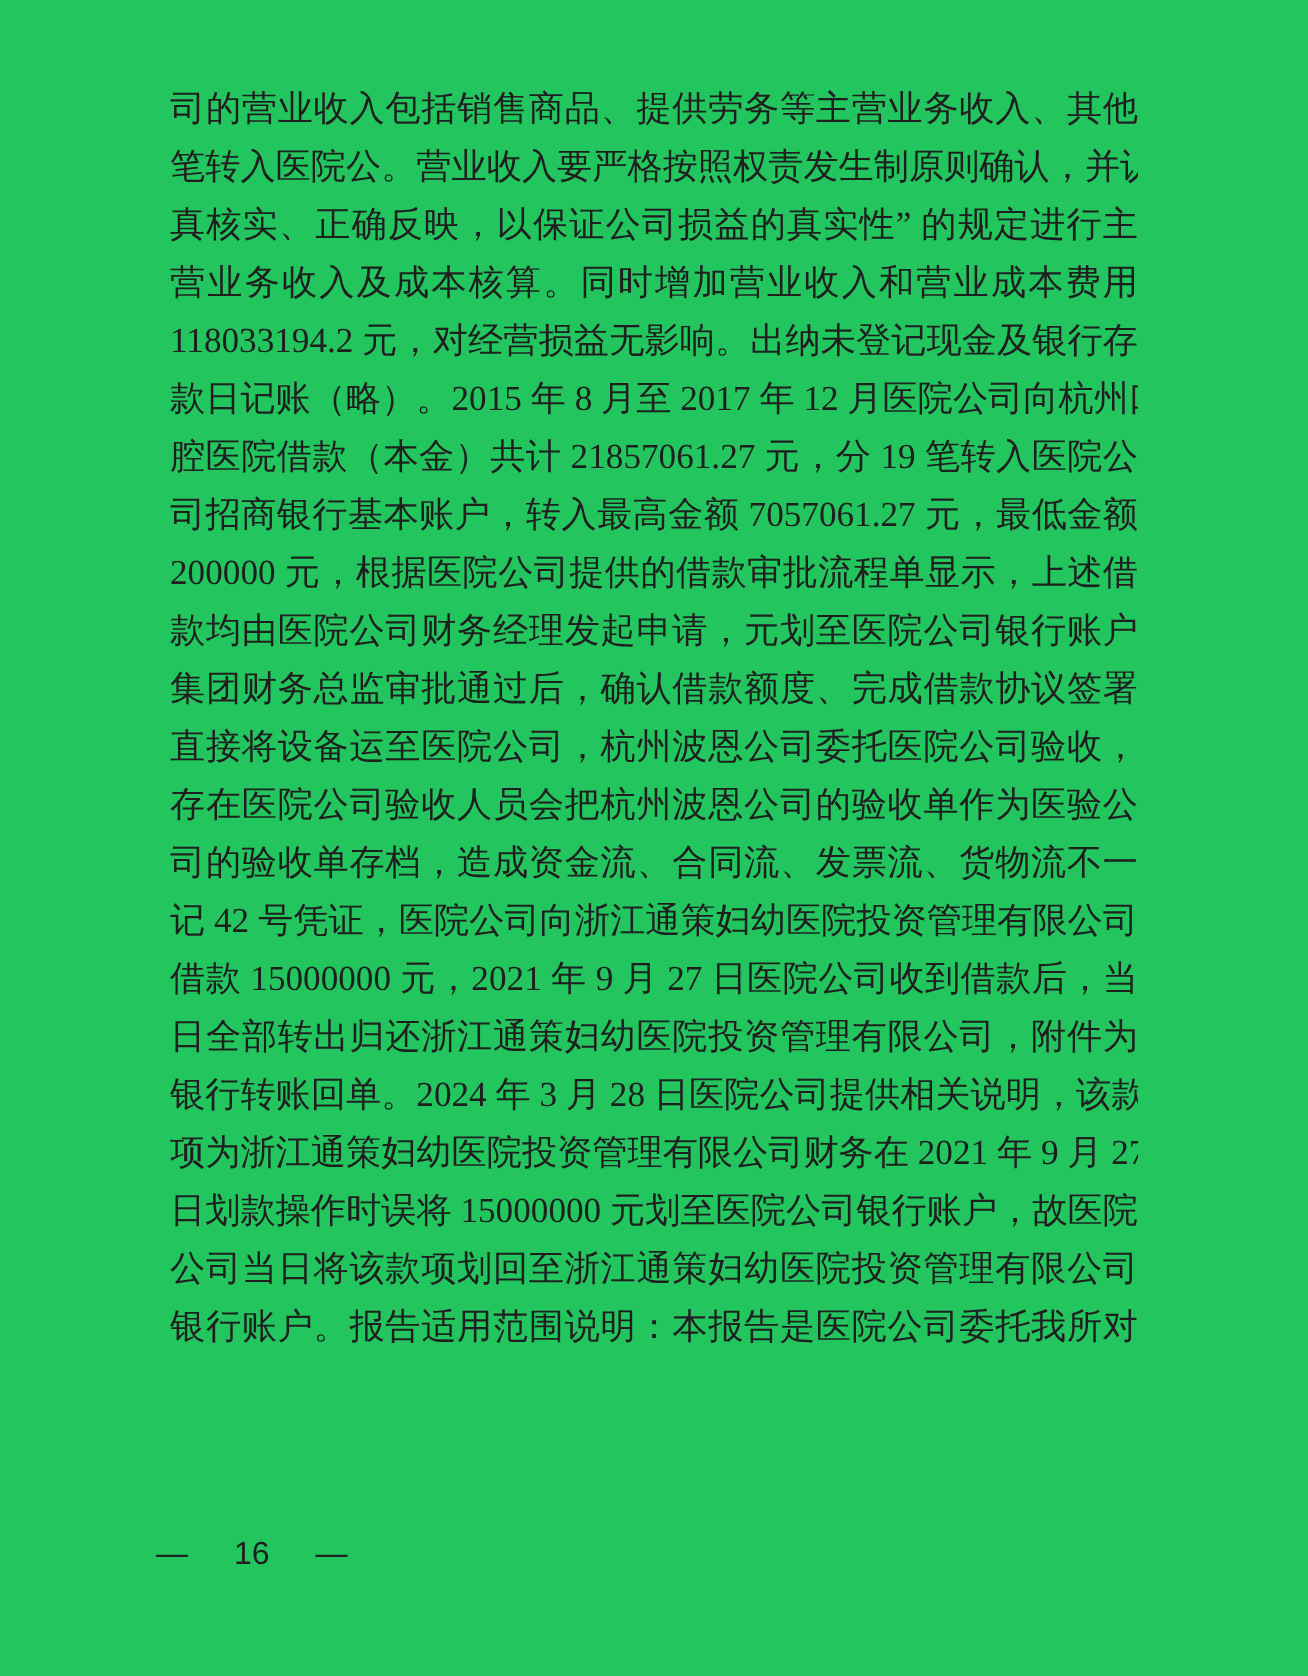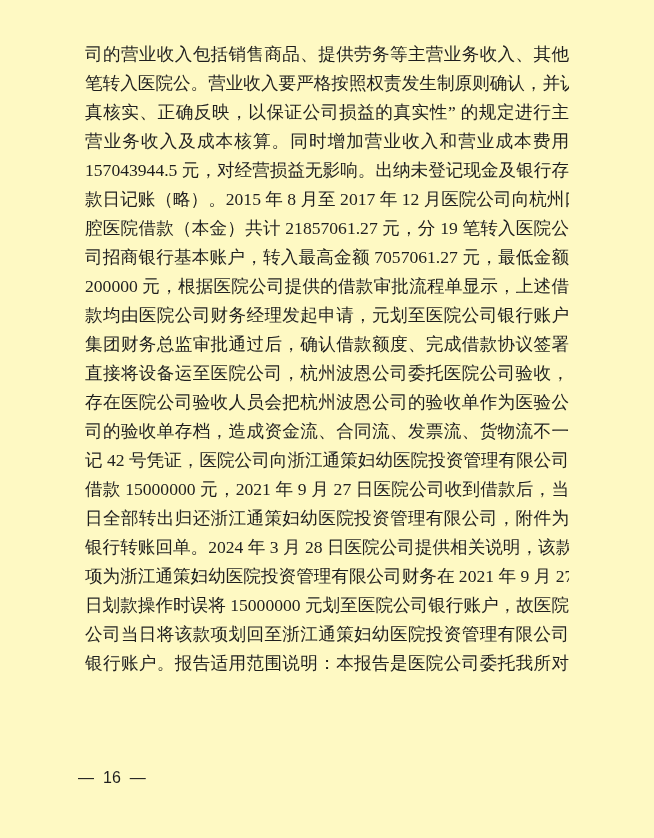--- a/index.html
+++ b/index.html
@@ -4,21 +4,21 @@
 <style>
   html, body {
     margin: 0;
     padding: 0;
     background: #ffffff;
   }
   .page {
     position: relative;
     width: 654px;
     height: 838px;
-    background: #fef9c3;
+    background: #22c55e;
     overflow: hidden;
     font-family: "Liberation Serif", "DejaVu Serif", serif;
   }
   .text-block {
     position: absolute;
     left: 85px;
     top: 40px;
     width: 484px;
     color: #1f1f1f;
     font-size: 17.6px;
@@ -39,33 +39,33 @@
     top: 768px;
     color: #1f1f1f;
     font-family: "Liberation Sans", "DejaVu Sans", sans-serif;
     font-size: 16px;
     line-height: 20px;
   }
   .footer span {
     display: inline-block;
   }
   .footer .page-number {
-    margin: 0 9px;
+    margin: 0 23px;
   }
 </style>
 </head>
 <body>
 
 <div class="page">
   <div class="text-block">
     <span class="text-line">司的营业收入包括销售商品、提供劳务等主营业务收入、其他</span>
     <span class="text-line">笔转入医院公。营业收入要严格按照权责发生制原则确认，并认</span>
     <span class="text-line">真核实、正确反映，以保证公司损益的真实性” 的规定进行主</span>
     <span class="text-line">营业务收入及成本核算。同时增加营业收入和营业成本费用</span>
-    <span class="text-line">157043944.5 元，对经营损益无影响。出纳未登记现金及银行存</span>
+    <span class="text-line">118033194.2 元，对经营损益无影响。出纳未登记现金及银行存</span>
     <span class="text-line">款日记账（略）。2015 年 8 月至 2017 年 12 月医院公司向杭州口</span>
     <span class="text-line">腔医院借款（本金）共计 21857061.27 元，分 19 笔转入医院公</span>
     <span class="text-line">司招商银行基本账户，转入最高金额 7057061.27 元，最低金额</span>
     <span class="text-line">200000 元，根据医院公司提供的借款审批流程单显示，上述借</span>
     <span class="text-line">款均由医院公司财务经理发起申请，元划至医院公司银行账户</span>
     <span class="text-line">集团财务总监审批通过后，确认借款额度、完成借款协议签署</span>
     <span class="text-line">直接将设备运至医院公司，杭州波恩公司委托医院公司验收，</span>
     <span class="text-line">存在医院公司验收人员会把杭州波恩公司的验收单作为医验公</span>
     <span class="text-line">司的验收单存档，造成资金流、合同流、发票流、货物流不一</span>
     <span class="text-line">记 42 号凭证，医院公司向浙江通策妇幼医院投资管理有限公司</span>

